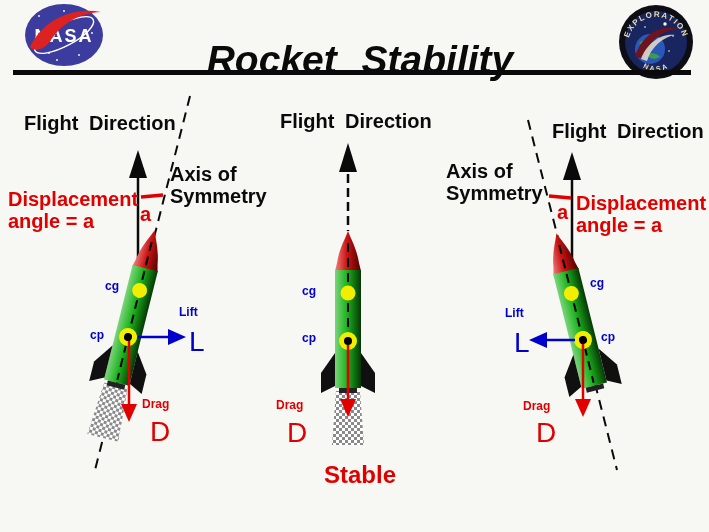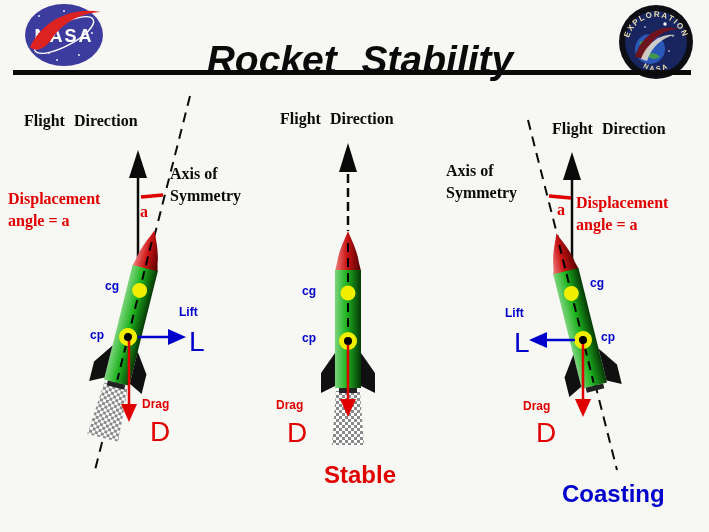--- a/index.html
+++ b/index.html
@@ -3,21 +3,21 @@
 <meta charset="utf-8">
 <style>
   html,body{margin:0;padding:0;}
   body{background:#f7f7f4;font-family:"Liberation Sans",sans-serif;}
   #stage{position:relative;width:709px;height:532px;background:#f7f7f4;overflow:hidden;}
   .abs{position:absolute;}
   .lbl{position:absolute;font-family:"Liberation Sans",sans-serif;font-weight:bold;white-space:nowrap;}
   .black{color:#0a0a0a;}
   .red{color:#e00000;}
   .blue{color:#0000cc;}
-  .t17{font-size:16px;font-family:Liberation Serif, serif;}
+  .t17{font-size:20px;}
   .t16{font-size:12px;}
   .big{font-size:28px;font-weight:400;}
   .cap{font-size:24px;}
   .wspace{word-spacing:5px;}
   .twoLine{text-align:left;line-height:22px;}
   #page-title{position:absolute;left:150px;top:12px;width:420px;text-align:center;
     font-size:39px;font-weight:bold;font-style:italic;color:#0a0a0a;word-spacing:14px;
     font-family:"Liberation Sans",sans-serif;}
   #divider{position:absolute;left:13px;top:70px;width:678px;height:5px;background:#0a0a0a;}
   svg{display:block;}
@@ -200,15 +200,14 @@
 
   <div class="lbl blue t16" style="left:590px;top:276px;">cg</div>
   <div class="lbl blue t16" style="left:601px;top:330px;">cp</div>
 
   <div class="lbl blue t16" style="left:505px;top:306px;">Lift</div>
   <div class="lbl blue big" style="left:514px;top:327px;">L</div>
 
   <div class="lbl red t16" style="left:523px;top:399px;">Drag</div>
   <div class="lbl red big" style="left:536px;top:417px;">D</div>
 
-  <div class="lbl blue cap" style="left:562px;top:480px;">Coasting</div>
 
 </div>
 
 </body></html>

